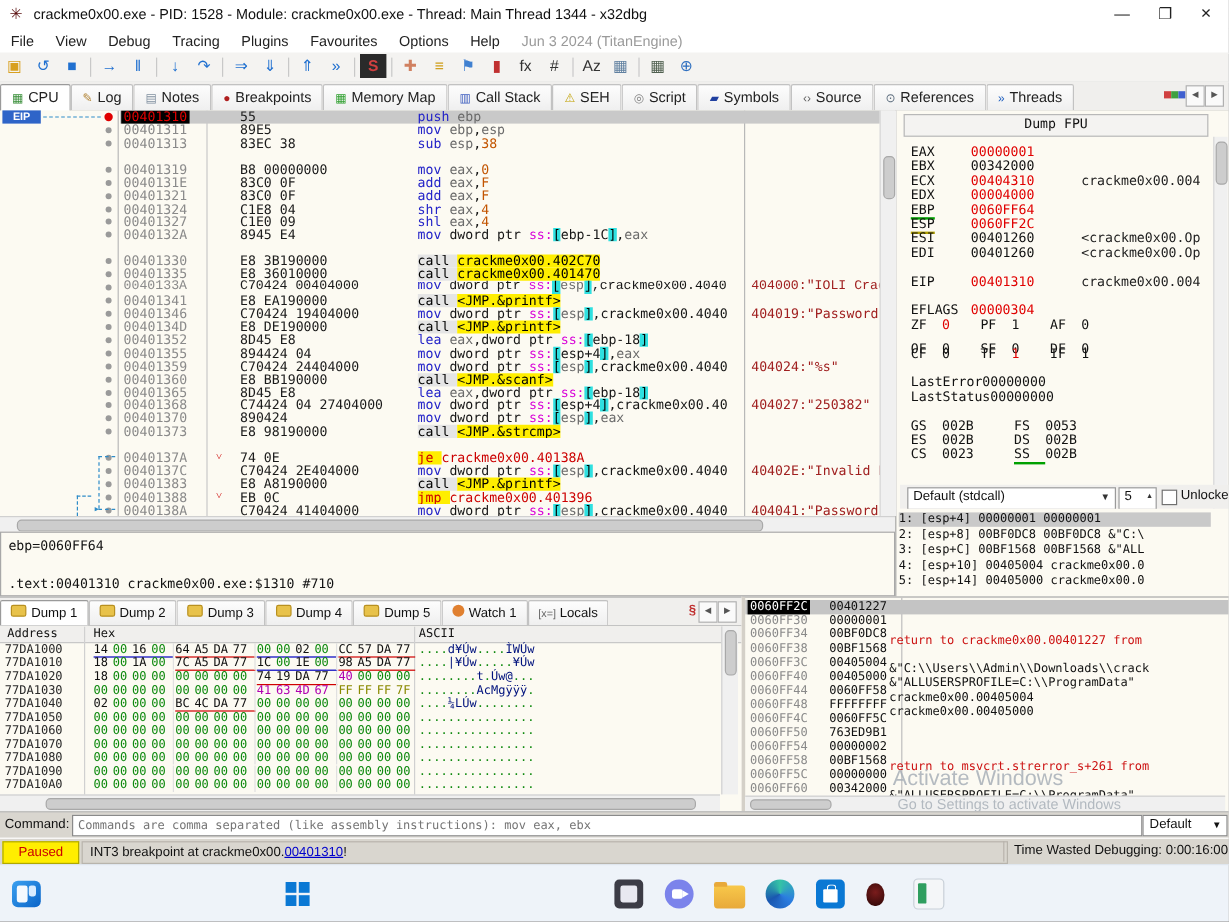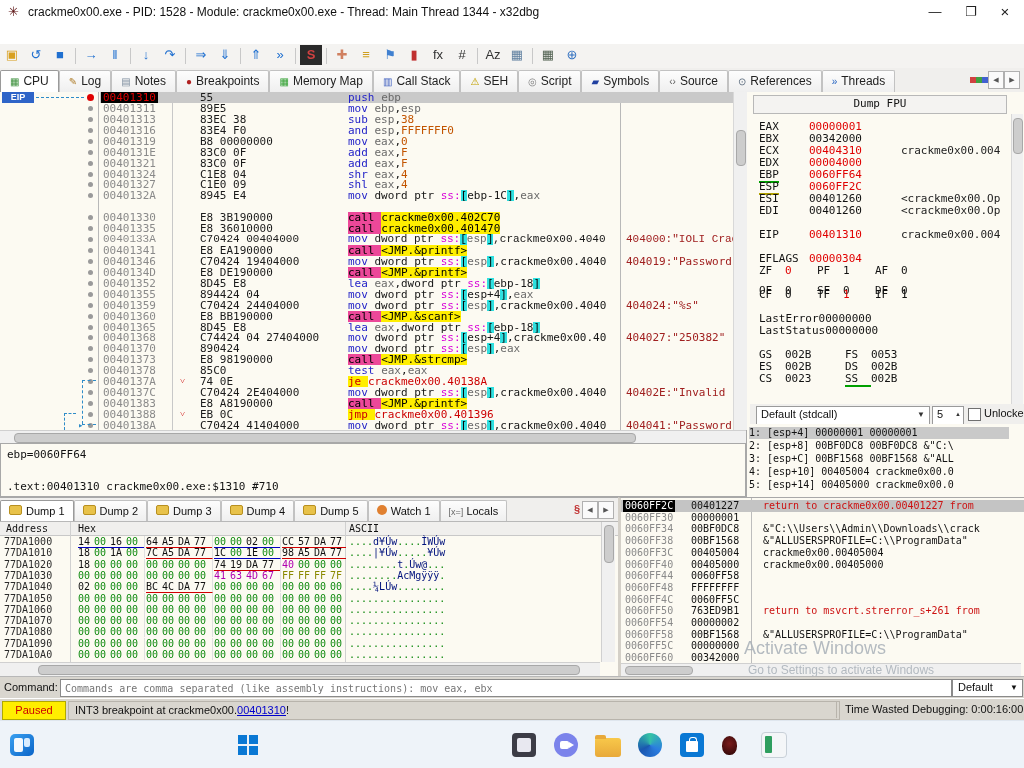--- a/index.html
+++ b/index.html
@@ -30,21 +30,21 @@
   .drow{position:absolute;left:0;width:746px;height:11px;line-height:11px;font-size:11px;white-space:nowrap;}
   .drow .daddr{position:absolute;left:103px;color:#8a8a8a;}
   .drow .dbytes{position:absolute;left:200px;color:#1a1a1a;}
   .drow .dinstr{position:absolute;left:348px;width:271px;overflow:hidden;}
   .drow .dcmt{position:absolute;left:626px;color:#a02020;}
   .drow .dmark{position:absolute;left:180px;color:#cc0000;font-size:9px;}
   .dselbg{position:absolute;left:100px;width:646px;height:11px;background:#c9c9c9;}
   .daddr.eip{background:#000;color:#e00000;padding:0 2px;left:101px !important;}
   .bpdot{position:absolute;width:7px;height:7px;border-radius:50%;}
   .tk-mn{color:#2323c8}.tk-pln{color:#151515}.tk-reg{color:#6a6a6a}.tk-num{color:#c25400}
-  .tk-seg{color:#d800d8}.tk-brk{background:#2fe0e0;color:#000}.tk-mnc{background:#ec4899;color:#000}
+  .tk-seg{color:#d800d8}.tk-brk{background:#2fe0e0;color:#000}.tk-mnc{background:#e5e5e5;color:#000}
   .tk-tgt{background:#ffee00;color:#000}.tk-mnj{background:#ffee00;color:#cc0000}.tk-tgtj{color:#cc0000}
   .dash-h{position:absolute;border-top:1px dashed #2e8cc8;}
   .dash-v{position:absolute;border-left:1px dashed #2e8cc8;}
   #eip-label{left:2px;top:92px;width:32px;height:11px;background:#2e64c8;color:#fff;font-size:9px;font-weight:bold;text-align:center;line-height:11px;}
   #disasm-hscroll{left:0;top:430px;width:746px;height:13px;background:#f0f0f0;border-top:1px solid #d0d0d0;}
   .thumb{position:absolute;background:#cdcdcd;border:1px solid #a8a8a8;border-radius:4px;}
   #infobox{left:0;top:443px;width:746px;height:54px;background:#fcfaf2;border:1px solid #a8a8a8;box-sizing:border-box;}
   #infobox .l1{position:absolute;left:6px;top:4px;}
   #infobox .l2{position:absolute;left:6px;top:36px;}
   
@@ -83,21 +83,21 @@
   .dmascii{position:absolute;left:349px;}
   .asc-g{color:#0f8a0f;}
   .asc-b{color:#00127d;}
   #dumpvscroll{left:601px;top:522px;width:13px;height:140px;background:#f0f0f0;border-left:1px solid #d0d0d0;}
   #dumphscroll{left:0;top:662px;width:600px;height:13px;background:#f0f0f0;border-top:1px solid #d0d0d0;}
   
   #stackpanel{left:618px;top:497px;width:406px;height:179px;background:#fcfaf2;border-left:3px solid #d4d0c8;border-top:1px solid #a8a8a8;box-sizing:border-box;overflow:hidden;}
   .srow{position:absolute;left:0;width:403px;height:11.7px;line-height:12px;font-size:10px;white-space:nowrap;}
   .saddr{position:absolute;left:4px;color:#8a8a8a;}
   .sval{position:absolute;left:70px;color:#111;}
-  .scmt{position:absolute;left:142px;color:#111;}
+  .scmt{position:absolute;left:120px;color:#111;margin-top:29px;}
   .scmt.r{color:#cc1111;}
   .srow.sel{background:#c4c4c4;}
   .srow.sel .saddr{background:#000;color:#fff;padding:0 2px;left:2px;}
   #stackhscroll{left:621px;top:663px;width:400px;height:12px;background:#f0f0f0;border-top:1px solid #d0d0d0;}
   
   #commandbar{left:0;top:676px;width:1024px;height:22px;background:#d9d6cf;border-top:1px solid #b8b8b8;}
   #cmdlabel{position:absolute;left:4px;top:4px;font-size:11px;}
   #cmdinput{position:absolute;left:60px;top:2px;width:882px;height:14px;border:1px solid #8a8a8a;background:#fff;
     font-family:"DejaVu Sans Mono",monospace;font-size:10px;color:#555;padding:1px 4px;}
   #cmddrop{position:absolute;left:952px;top:2px;width:64px;height:16px;border:1px solid #8a8a8a;background:#fff;font-size:11px;line-height:15px;padding-left:5px;}
@@ -139,20 +139,21 @@
 <div id="screen">
 
   <div id="titlebar" class="abs">
     <span class="abs" style="left:8px;top:4px;font-size:13px;color:#5a1010;">✳</span>
     <span id="title-text" class="abs">crackme0x00.exe - PID: 1528 - Module: crackme0x00.exe - Thread: Main Thread 1344 - x32dbg</span>
     <span class="winbtn abs" style="right:72px;">—</span>
     <span class="winbtn abs" style="right:36px;">❐</span>
     <span class="winbtn abs" style="right:2px;font-size:15px;">×</span>
   </div>
 
+  <div id="menubar" class="abs"><span class="menu-item">File</span><span class="menu-item">View</span><span class="menu-item">Debug</span><span class="menu-item">Tracing</span><span class="menu-item">Plugins</span><span class="menu-item">Favourites</span><span class="menu-item">Options</span><span class="menu-item">Help</span><span class="menu-item menu-date">Jun 3 2024 (TitanEngine)</span></div>
 
   <div id="toolbar" class="abs"><span class="tool" style="color: rgb(216, 160, 32);">▣</span><span class="tool" style="color: rgb(32, 112, 208);">↺</span><span class="tool" style="color: rgb(32, 112, 208);">■</span><span class="toolsep"></span><span class="tool" style="color: rgb(32, 112, 208);">→</span><span class="tool" style="color: rgb(32, 112, 208);">‖</span><span class="toolsep"></span><span class="tool" style="color: rgb(32, 112, 208);">↓</span><span class="tool" style="color: rgb(32, 112, 208);">↷</span><span class="toolsep"></span><span class="tool" style="color: rgb(32, 112, 208);">⇒</span><span class="tool" style="color: rgb(32, 112, 208);">⇓</span><span class="toolsep"></span><span class="tool" style="color: rgb(32, 112, 208);">⇑</span><span class="tool" style="color: rgb(32, 112, 208);">»</span><span class="toolsep"></span><span class="tool" style="color: rgb(208, 64, 64); background: rgb(42, 42, 42); font-weight: bold;">S</span><span class="toolsep"></span><span class="tool" style="color: rgb(208, 128, 96);">✚</span><span class="tool" style="color: rgb(208, 160, 32);">≡</span><span class="tool" style="color: rgb(64, 128, 208);">⚑</span><span class="tool" style="color: rgb(192, 48, 48);">▮</span><span class="tool" style="color: rgb(51, 51, 51);">fx</span><span class="tool" style="color: rgb(51, 51, 51);">#</span><span class="toolsep"></span><span class="tool" style="color: rgb(51, 51, 51);">Az</span><span class="tool" style="color: rgb(96, 128, 160);">▦</span><span class="toolsep"></span><span class="tool" style="color: rgb(80, 96, 80);">▦</span><span class="tool" style="color: rgb(48, 112, 192);">⊕</span></div>
 
   <div id="tabbar" class="abs">
     <span class="tab sel"><span class="ticon" style="color: rgb(58, 143, 58);">▦</span><span>CPU</span></span><span class="tab"><span class="ticon" style="color: rgb(176, 128, 48);">✎</span><span>Log</span></span><span class="tab"><span class="ticon" style="color: rgb(128, 144, 160);">▤</span><span>Notes</span></span><span class="tab"><span class="ticon" style="color: rgb(176, 32, 32);">●</span><span>Breakpoints</span></span><span class="tab"><span class="ticon" style="color: rgb(48, 160, 48);">▦</span><span>Memory Map</span></span><span class="tab"><span class="ticon" style="color: rgb(64, 96, 192);">▥</span><span>Call Stack</span></span><span class="tab"><span class="ticon" style="color: rgb(192, 160, 0);">⚠</span><span>SEH</span></span><span class="tab"><span class="ticon" style="color: rgb(128, 128, 128);">◎</span><span>Script</span></span><span class="tab"><span class="ticon" style="color: rgb(32, 64, 160);">▰</span><span>Symbols</span></span><span class="tab"><span class="ticon" style="color: rgb(96, 96, 96);">‹›</span><span>Source</span></span><span class="tab"><span class="ticon" style="color: rgb(96, 112, 128);">⊙</span><span>References</span></span><span class="tab"><span class="ticon" style="color: rgb(32, 96, 192);">»</span><span>Threads</span></span><span class="abs" style="right:36px;top:5px;">
       <i style="display:inline-block;width:6px;height:6px;background:#d04040;"></i><i style="display:inline-block;width:6px;height:6px;background:#40a040;"></i><i style="display:inline-block;width:6px;height:6px;background:#4060d0;"></i>
     </span>
     <span class="navbtn abs" style="right:20px;top:3px;">◀</span>
     <span class="navbtn abs" style="right:4px;top:3px;">▶</span>
   </div>
@@ -173,26 +174,20 @@
         <span class="daddr">00401311</span>
         <span class="dbytes">89E5</span>
         <span class="dinstr"><span class="tk-mn">mov </span><span class="tk-reg">ebp</span><span class="tk-pln">,</span><span class="tk-reg">esp</span></span>
       </div>
       <div class="drow" style="top: 22px;">
         <span class="bpdot" style="left: 88px; top: 3px; width: 5px; height: 5px; background: rgb(154, 154, 154);"></span>
         <span class="daddr">00401313</span>
         <span class="dbytes">83EC 38</span>
         <span class="dinstr"><span class="tk-mn">sub </span><span class="tk-reg">esp</span><span class="tk-pln">,</span><span class="tk-num">38</span></span>
       </div>
-      <div class="drow" style="top: 33px;">
-        <span class="bpdot" style="left: 88px; top: 3px; width: 5px; height: 5px; background: rgb(154, 154, 154);"></span>
-        <span class="daddr">00401316</span>
-        <span class="dbytes">83E4 F0</span>
-        <span class="dinstr"><span class="tk-mn">and </span><span class="tk-reg">esp</span><span class="tk-pln">,</span><span class="tk-num">FFFFFFF0</span></span>
-      </div>
       <div class="drow" style="top: 44px;">
         <span class="bpdot" style="left: 88px; top: 3px; width: 5px; height: 5px; background: rgb(154, 154, 154);"></span>
         <span class="daddr">00401319</span>
         <span class="dbytes">B8 00000000</span>
         <span class="dinstr"><span class="tk-mn">mov </span><span class="tk-reg">eax</span><span class="tk-pln">,</span><span class="tk-num">0</span></span>
       </div>
       <div class="drow" style="top: 55px;">
         <span class="bpdot" style="left: 88px; top: 3px; width: 5px; height: 5px; background: rgb(154, 154, 154);"></span>
         <span class="daddr">0040131E</span>
         <span class="dbytes">83C0 0F</span>
@@ -302,26 +297,20 @@
         <span class="bpdot" style="left: 88px; top: 3px; width: 5px; height: 5px; background: rgb(154, 154, 154);"></span>
         <span class="daddr">00401370</span>
         <span class="dbytes">890424</span>
         <span class="dinstr"><span class="tk-mn">mov </span><span class="tk-pln">dword ptr </span><span class="tk-seg">ss:</span><span class="tk-brk">[</span><span class="tk-reg">esp</span><span class="tk-brk">]</span><span class="tk-pln">,</span><span class="tk-reg">eax</span></span>
       </div>
       <div class="drow" style="top: 262px;">
         <span class="bpdot" style="left: 88px; top: 3px; width: 5px; height: 5px; background: rgb(154, 154, 154);"></span>
         <span class="daddr">00401373</span>
         <span class="dbytes">E8 98190000</span>
         <span class="dinstr"><span class="tk-mnc">call </span><span class="tk-tgt">&lt;JMP.&amp;strcmp&gt;</span></span>
-      </div>
-      <div class="drow" style="top: 273px;">
-        <span class="bpdot" style="left: 88px; top: 3px; width: 5px; height: 5px; background: rgb(154, 154, 154);"></span>
-        <span class="daddr">00401378</span>
-        <span class="dbytes">85C0</span>
-        <span class="dinstr"><span class="tk-mn">test </span><span class="tk-reg">eax</span><span class="tk-pln">,</span><span class="tk-reg">eax</span></span>
       </div>
       <div class="drow" style="top: 284px;">
         <span class="bpdot" style="left: 88px; top: 3px; width: 5px; height: 5px; background: rgb(154, 154, 154);"></span>
         <span class="daddr">0040137A</span>
         <span class="dmark">˅</span>
         <span class="dbytes">74 0E</span>
         <span class="dinstr"><span class="tk-mnj">je </span><span class="tk-tgtj">crackme0x00.40138A</span></span>
       </div>
       <div class="drow" style="top: 295px;">
         <span class="bpdot" style="left: 88px; top: 3px; width: 5px; height: 5px; background: rgb(154, 154, 154);"></span>

